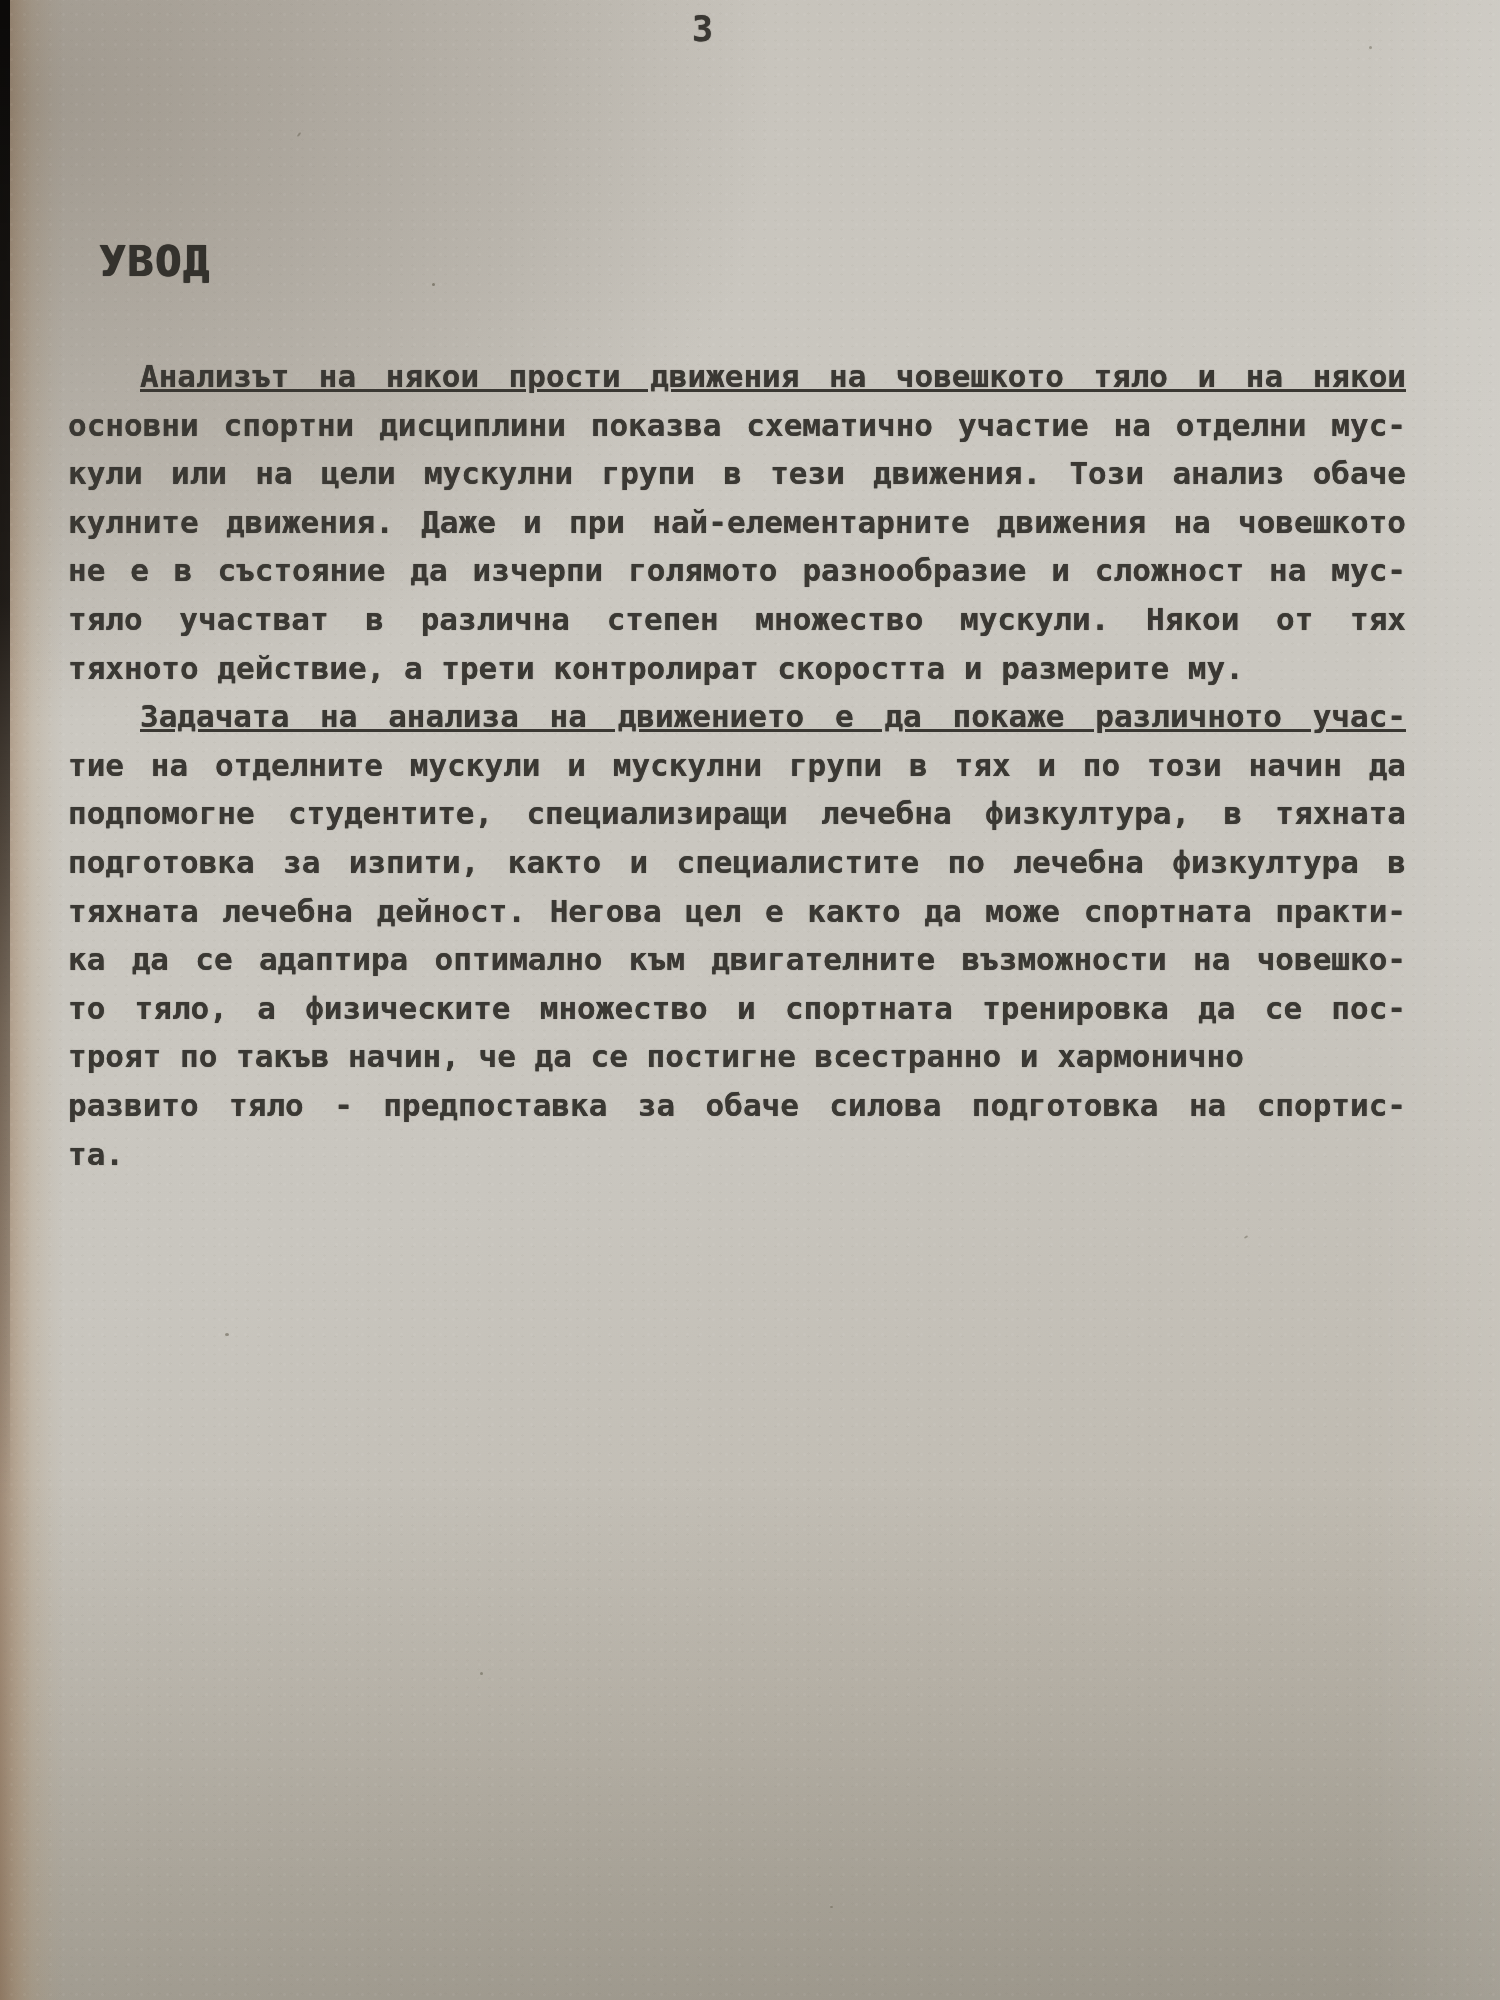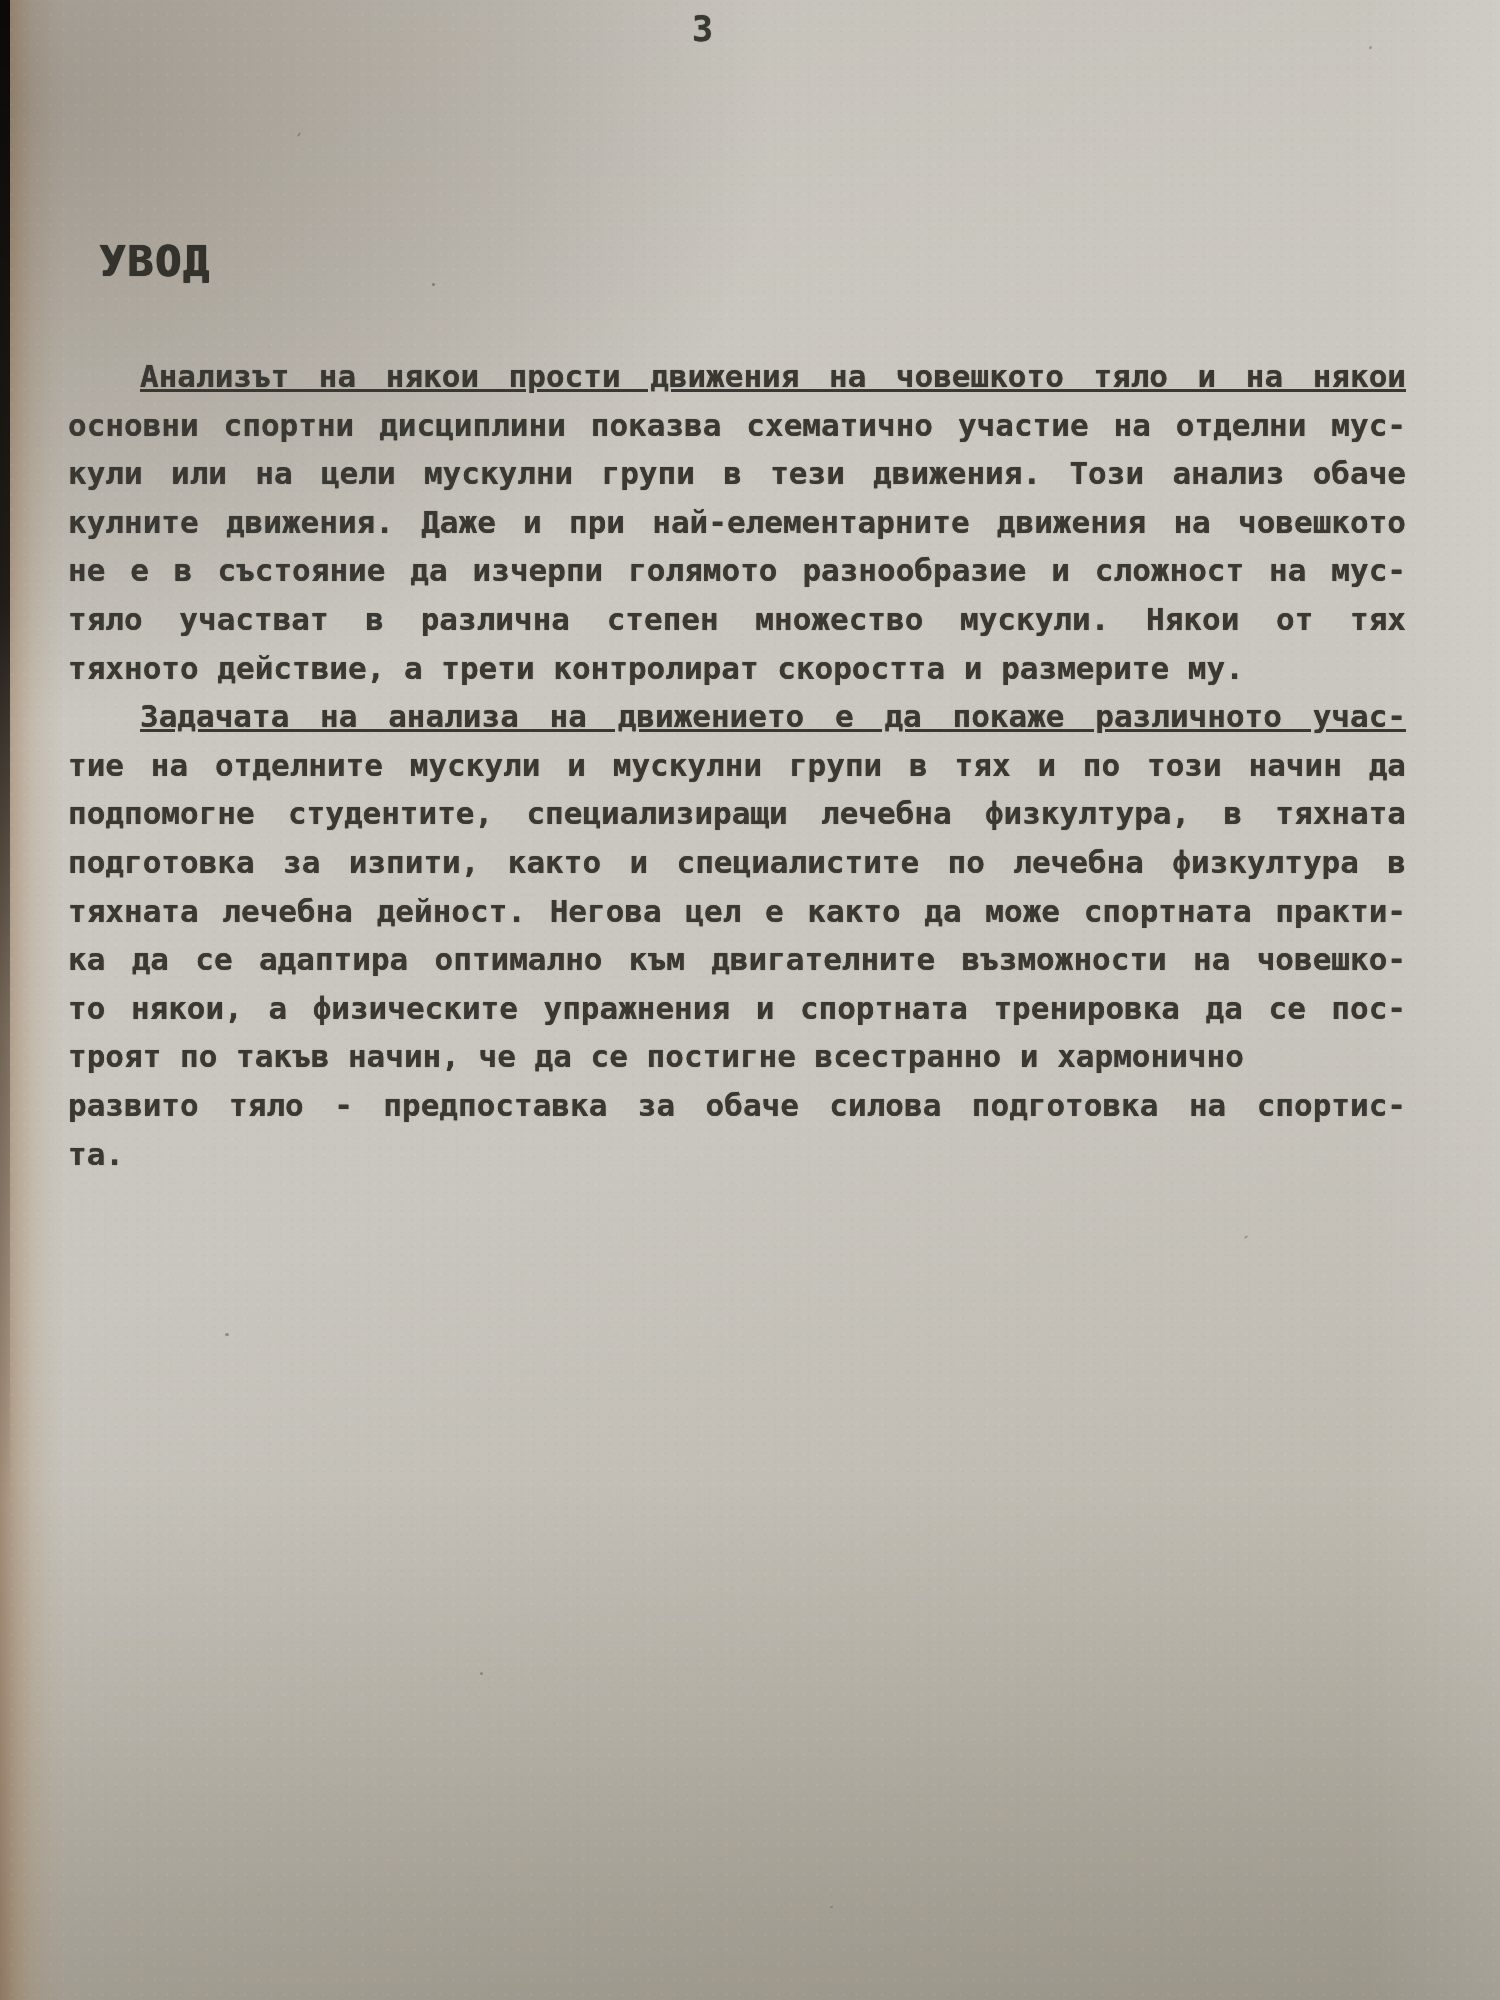--- a/index.html
+++ b/index.html
@@ -93,18 +93,18 @@
       <div class="tline justify">кулните движения. Даже и при най-елементарните движения на човешкото</div>
       <div class="tline justify">не е в състояние да изчерпи голямото разнообразие и сложност на мус-</div>
       <div class="tline justify">тяло участват в различна степен множество мускули. Някои от тях</div>
       <div class="tline">тяхното действие, а трети контролират скоростта и размерите му.</div>
       <div class="tline justify indent">Задачата на анализа на движението е да покаже различното учас-</div>
       <div class="tline justify">тие на отделните мускули и мускулни групи в тях и по този начин да</div>
       <div class="tline justify">подпомогне студентите, специализиращи лечебна физкултура, в тяхната</div>
       <div class="tline justify">подготовка за изпити, както и специалистите по лечебна физкултура в</div>
       <div class="tline justify">тяхната лечебна дейност. Негова цел е както да може спортната практи-</div>
       <div class="tline justify">ка да се адаптира оптимално към двигателните възможности на човешко-</div>
-      <div class="tline justify">то някои, а физическите упражнения и спортната тренировка да се пос-</div>
+      <div class="tline justify">то тяло, а физическите множество и спортната тренировка да се пос-</div>
       <div class="tline">троят по такъв начин, че да се постигне всестранно и хармонично</div>
       <div class="tline justify">развито тяло - предпоставка за обаче силова подготовка на спортис-</div>
       <div class="tline">та.</div>
     </div>
 </div>
 
 </body></html>

